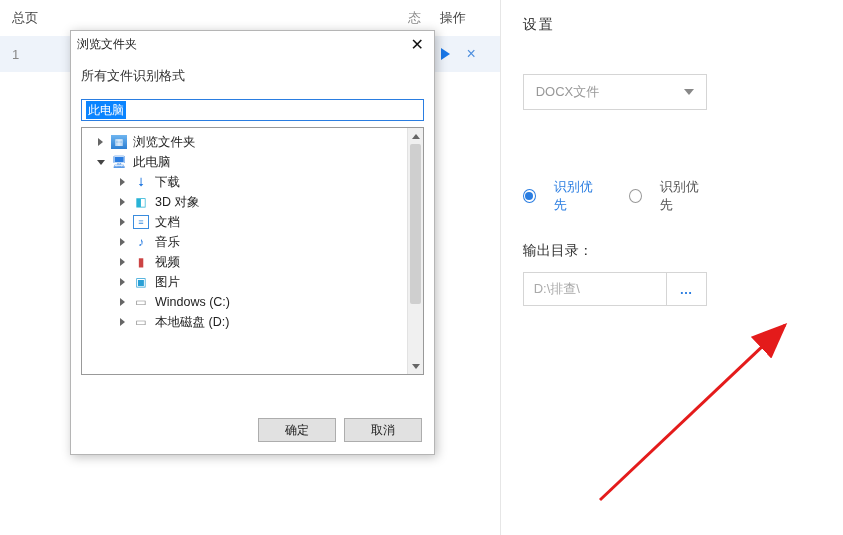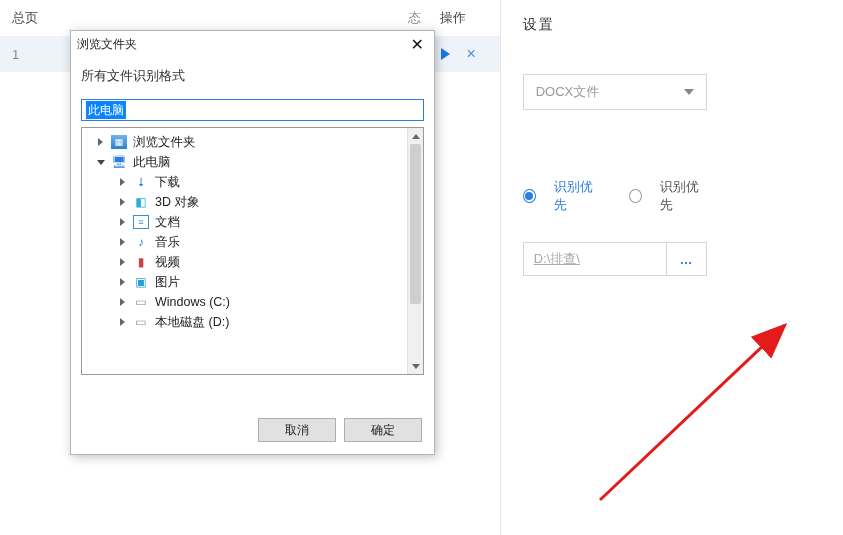--- a/index.html
+++ b/index.html
@@ -140,21 +140,20 @@
       height: 34px;
     }
     .out-group .out-input {
       flex: 1;
       border: 1px solid #d5d5d5;
       display: flex;
       align-items: center;
       padding: 0 10px;
       color: #aaa;
       background: #fff;
-      text-decoration: underline;
     }
     .out-group .out-btn {
       width: 40px;
       border: 1px solid #d5d5d5;
       border-left: none;
       display: flex;
       align-items: center;
       justify-content: center;
       color: #2a7de1;
       font-weight: bold;
@@ -366,20 +365,21 @@
           </span>
         <span>识别优先</span>
       </span>
       <span class="radio">
         <span class="circle"></span>
         <span>识别优先</span>
       </span>
     </div>
 
     <div class="out-group">
+      <div class="group-label">输出目录：</div>
       <div class="out-row">
         <div class="out-input">
           <span>D:\排查\</span>
         </div>
         <div class="out-btn">
           <span>…</span>
         </div>
       </div>
     </div>
   </div>
@@ -464,20 +464,20 @@
           <span class="up"></span>
         </div>
       <div class="scrollbar-thumb"></div>
       <div class="scrollbar-btn" style="position:absolute;bottom:0;left:0;right:0">
           <span class="down"></span>
         </div>
     </div>
   </div>
 
   <div class="dlg-footer">
+    <div class="btn primary">
+      <span>确定</span>
+    </div>
     <div class="btn">
       <span>取消</span>
     </div>
-    <div class="btn primary">
-      <span>确定</span>
-    </div>
   </div>
 </div>
 
 </body></html>

